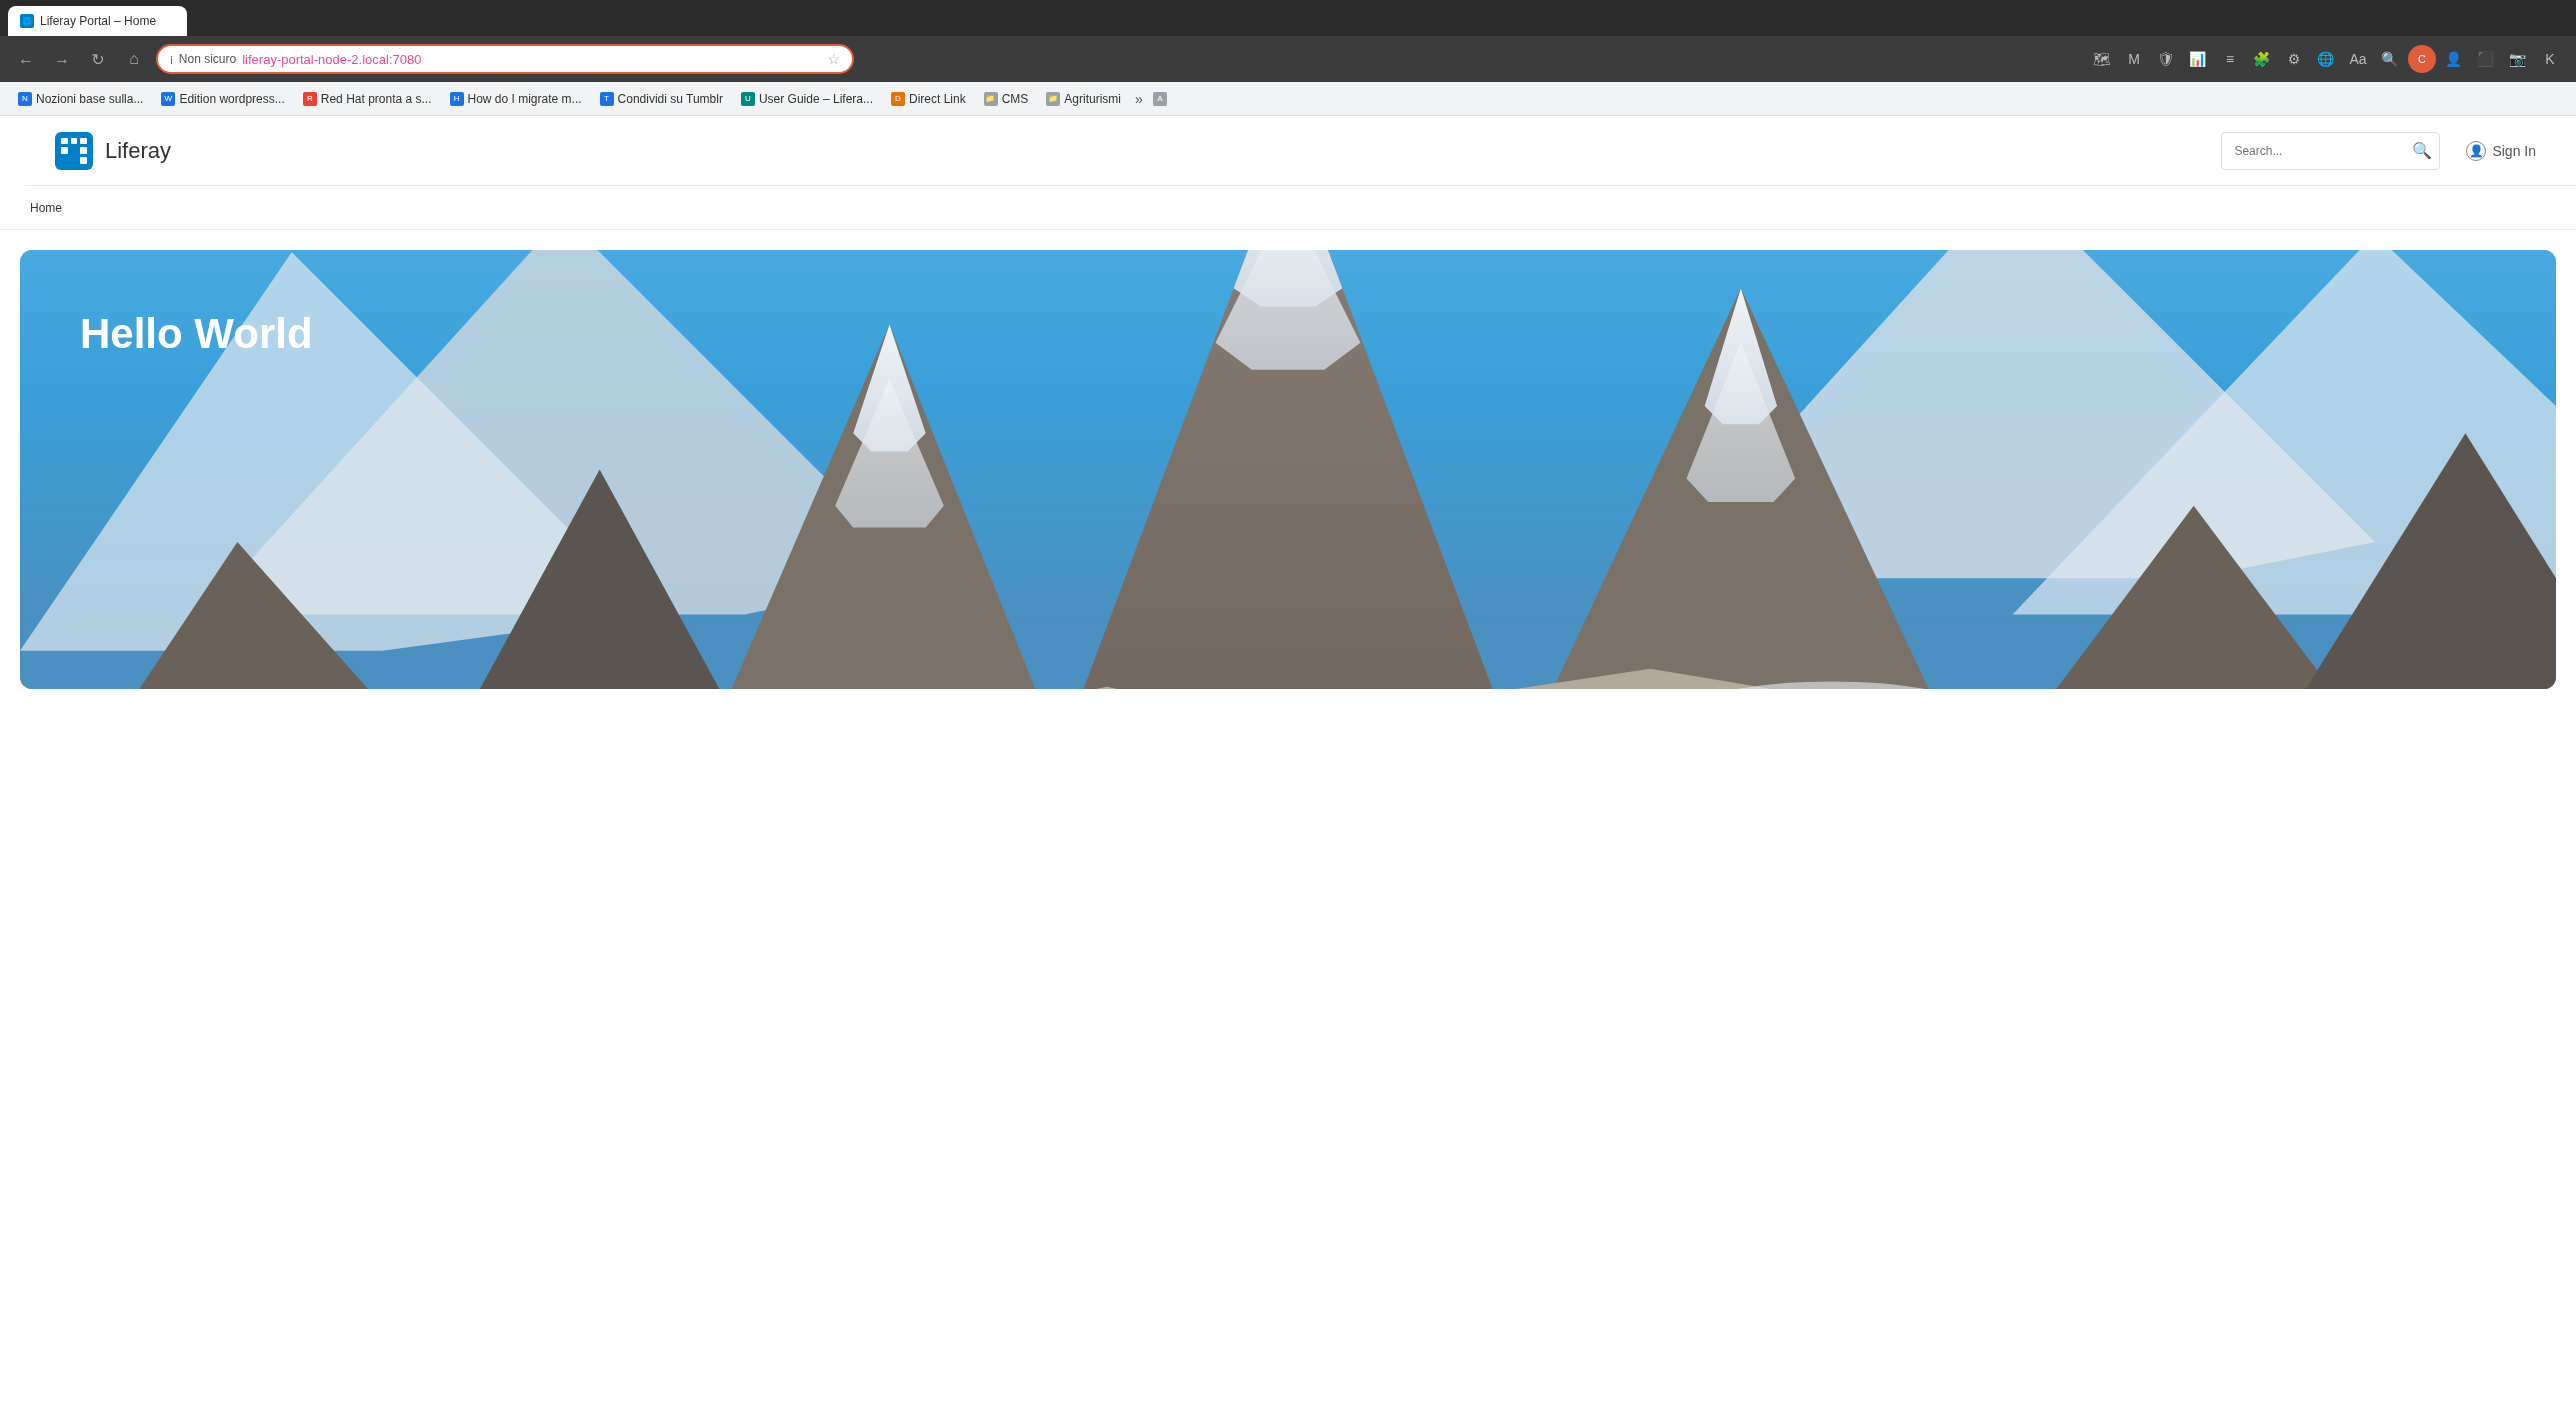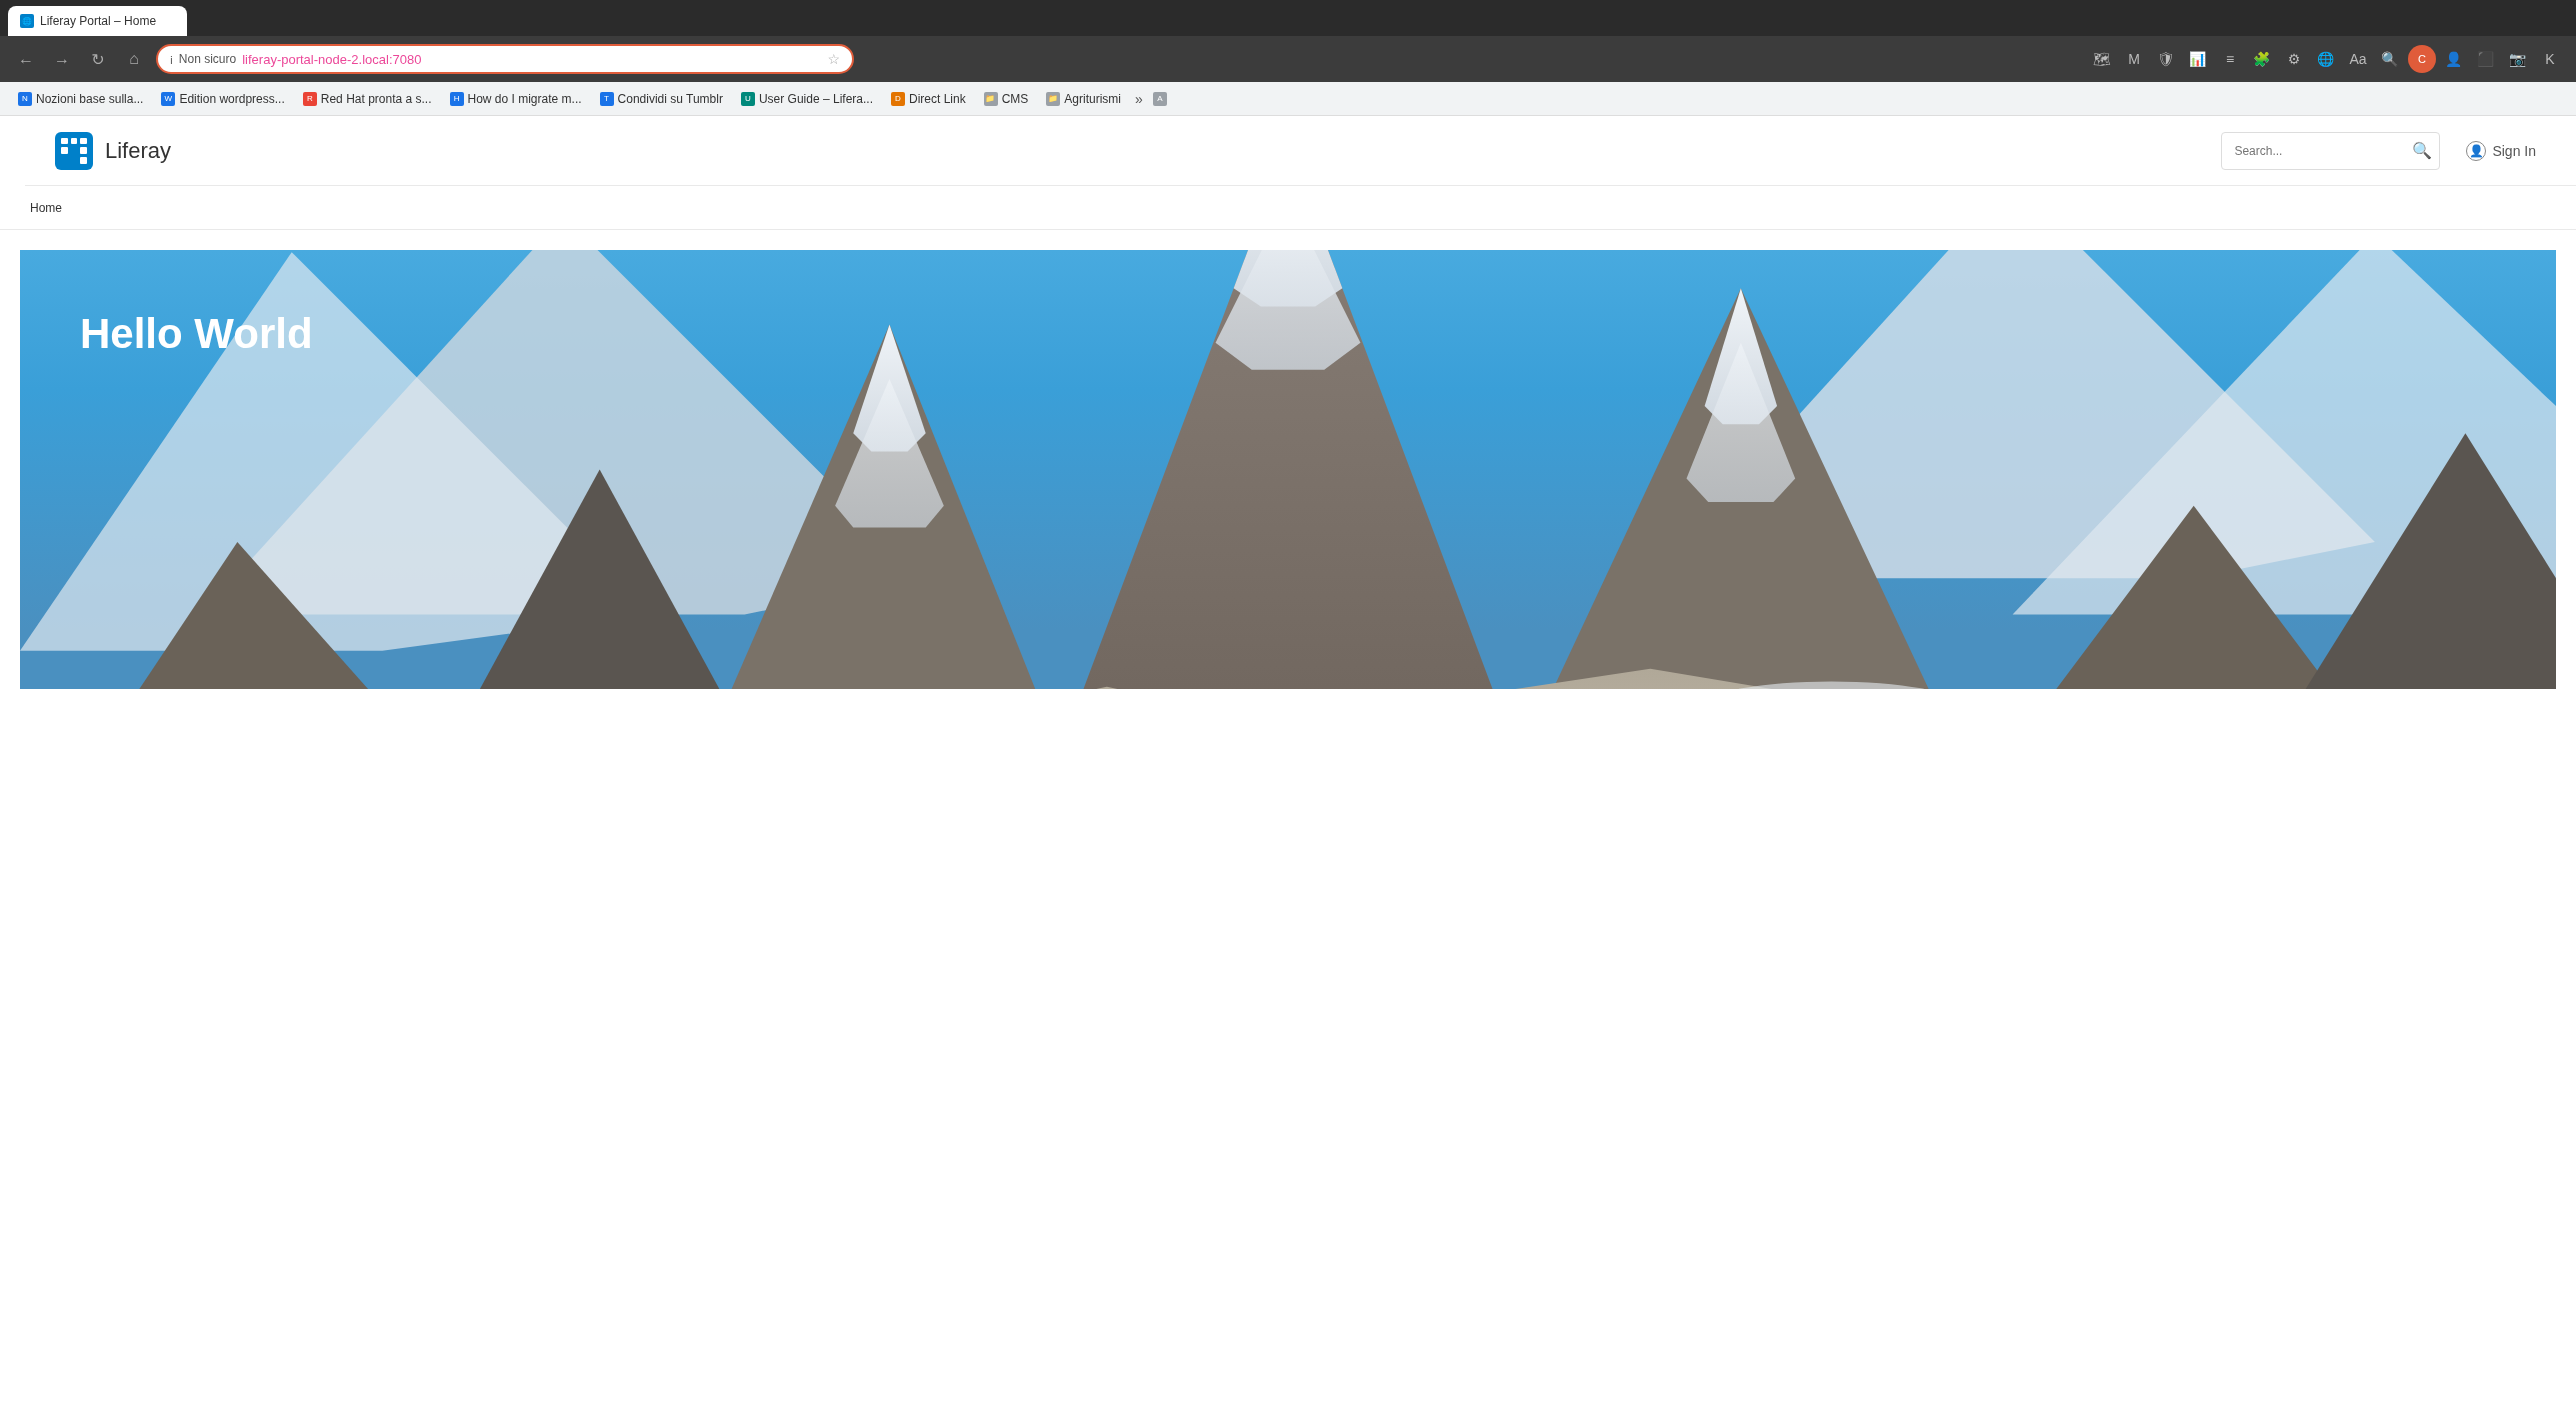--- a/index.html
+++ b/index.html
@@ -242,21 +242,21 @@
       text-decoration: none;
       padding: 12px 0;
     }
 
     
     .hero-banner {
       position: relative;
       width: calc(100% - 40px);
       margin: 20px 20px 0;
       height: 439px;
-      border-radius: 0;
+      border-radius: 12px;
       overflow: hidden;
       background: linear-gradient(180deg, #5ab8e8 0%, #3a8fc7 30%, #4a7db5 50%, #7a8090 70%, #8a8070 80%, #a09080 90%, #c0b0a0 100%);
     }
 
     
     .mountain-scene {
       position: absolute;
       inset: 0;
       width: 100%;
       height: 100%;

